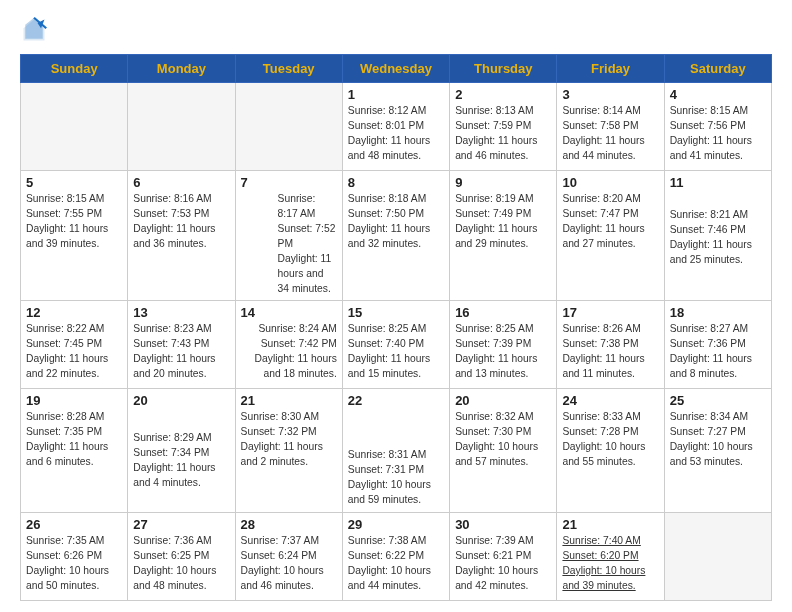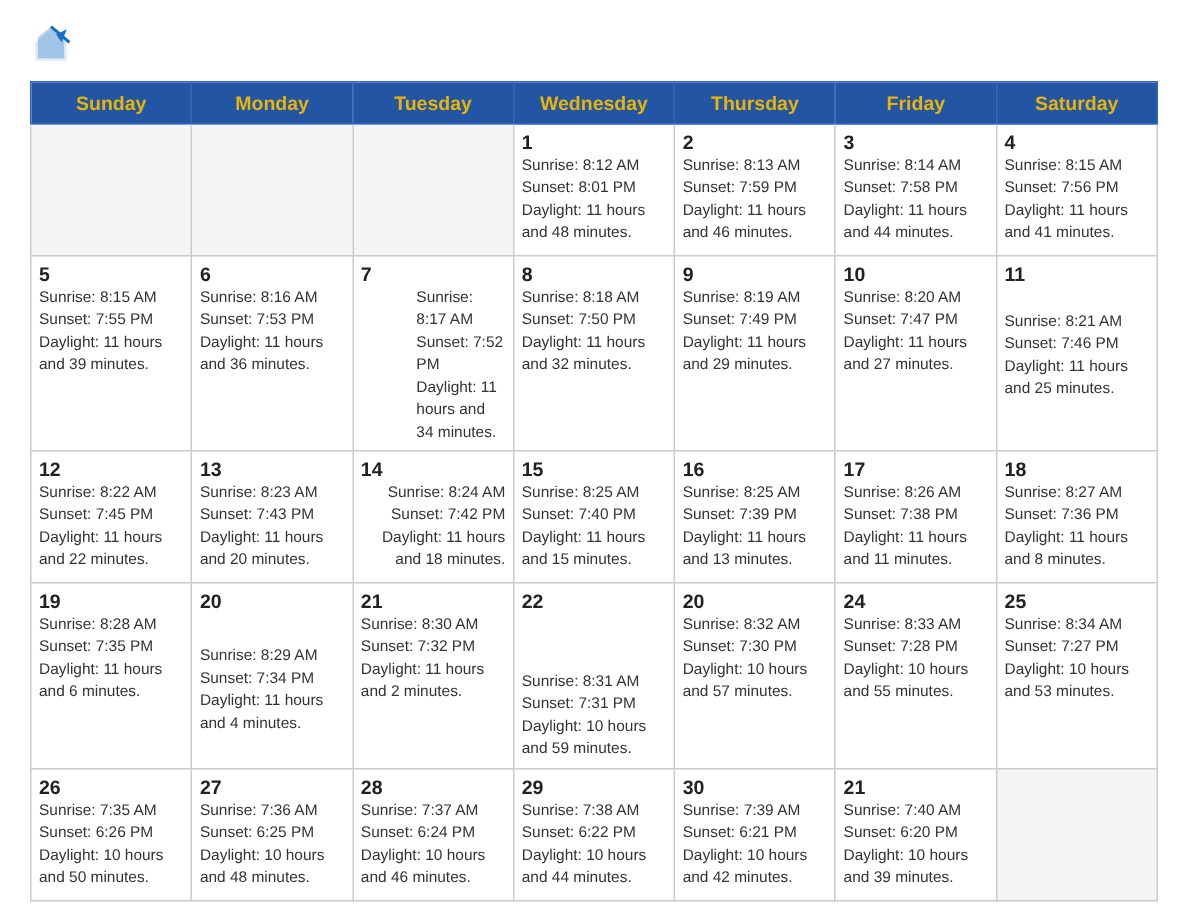--- a/index.html
+++ b/index.html
@@ -320,21 +320,21 @@
 Daylight: 10 hours and 44 minutes.</div>
           </td>
           <td>
             <div class="day-number">30</div>
             <div class="day-info" style="white-space: pre-line;">Sunrise: 7:39 AM
 Sunset: 6:21 PM
 Daylight: 10 hours and 42 minutes.</div>
           </td>
           <td>
             <div class="day-number">21</div>
-            <div class="day-info" style="white-space: pre-line;">Sunrise: 7:40 AM
+            <div class="day-info" style="white-space: pre-line; text-decoration: underline;">Sunrise: 7:40 AM
 Sunset: 6:20 PM
 Daylight: 10 hours and 39 minutes.</div>
           </td>
           <td class="empty"></td>
         </tr>
       </tbody>
   </table>
 </div>
 
 </body></html>

